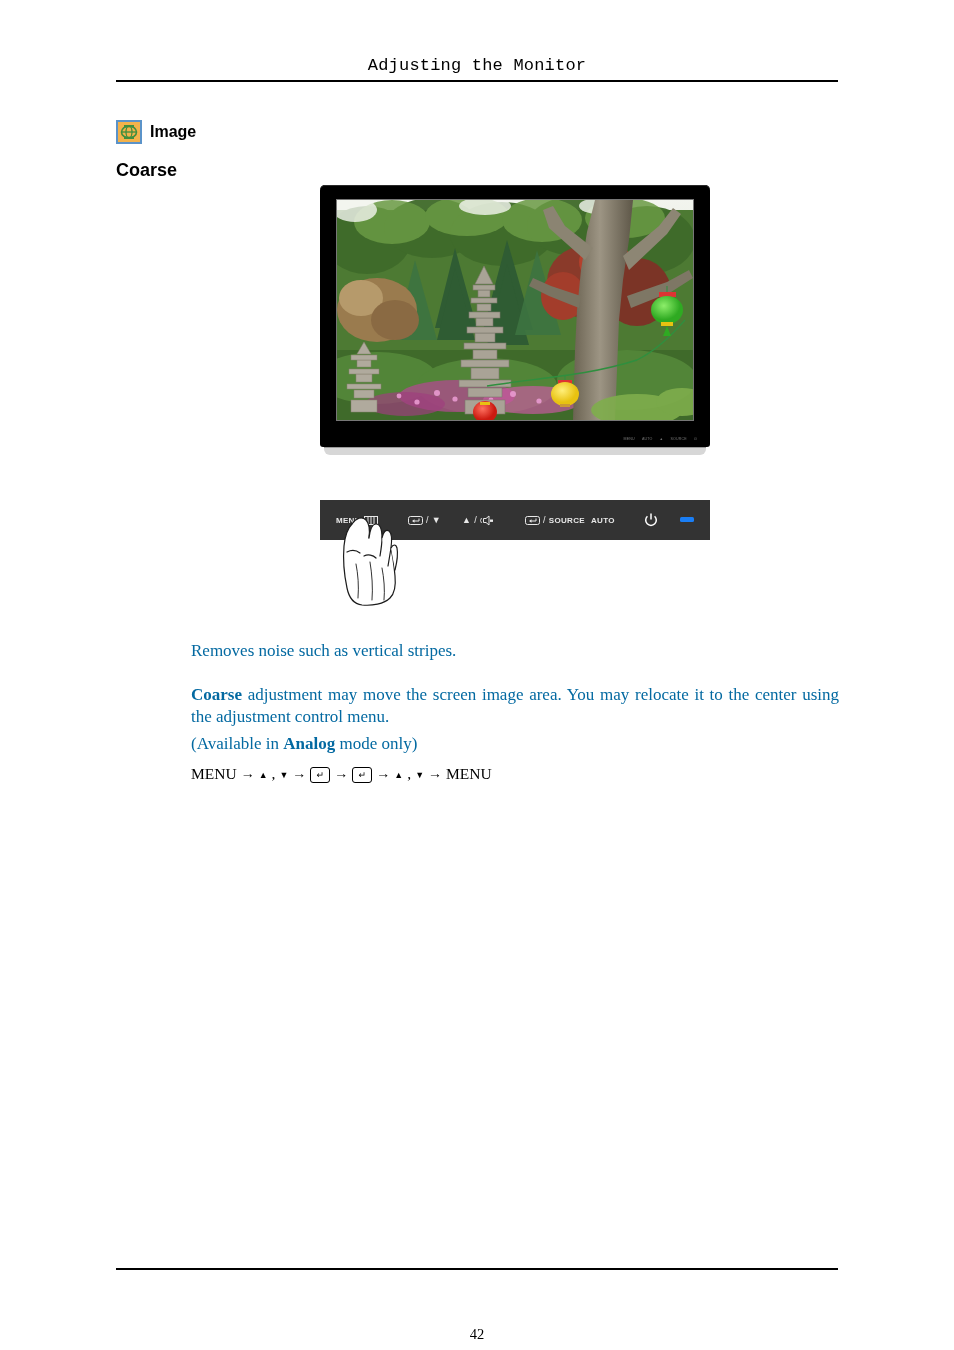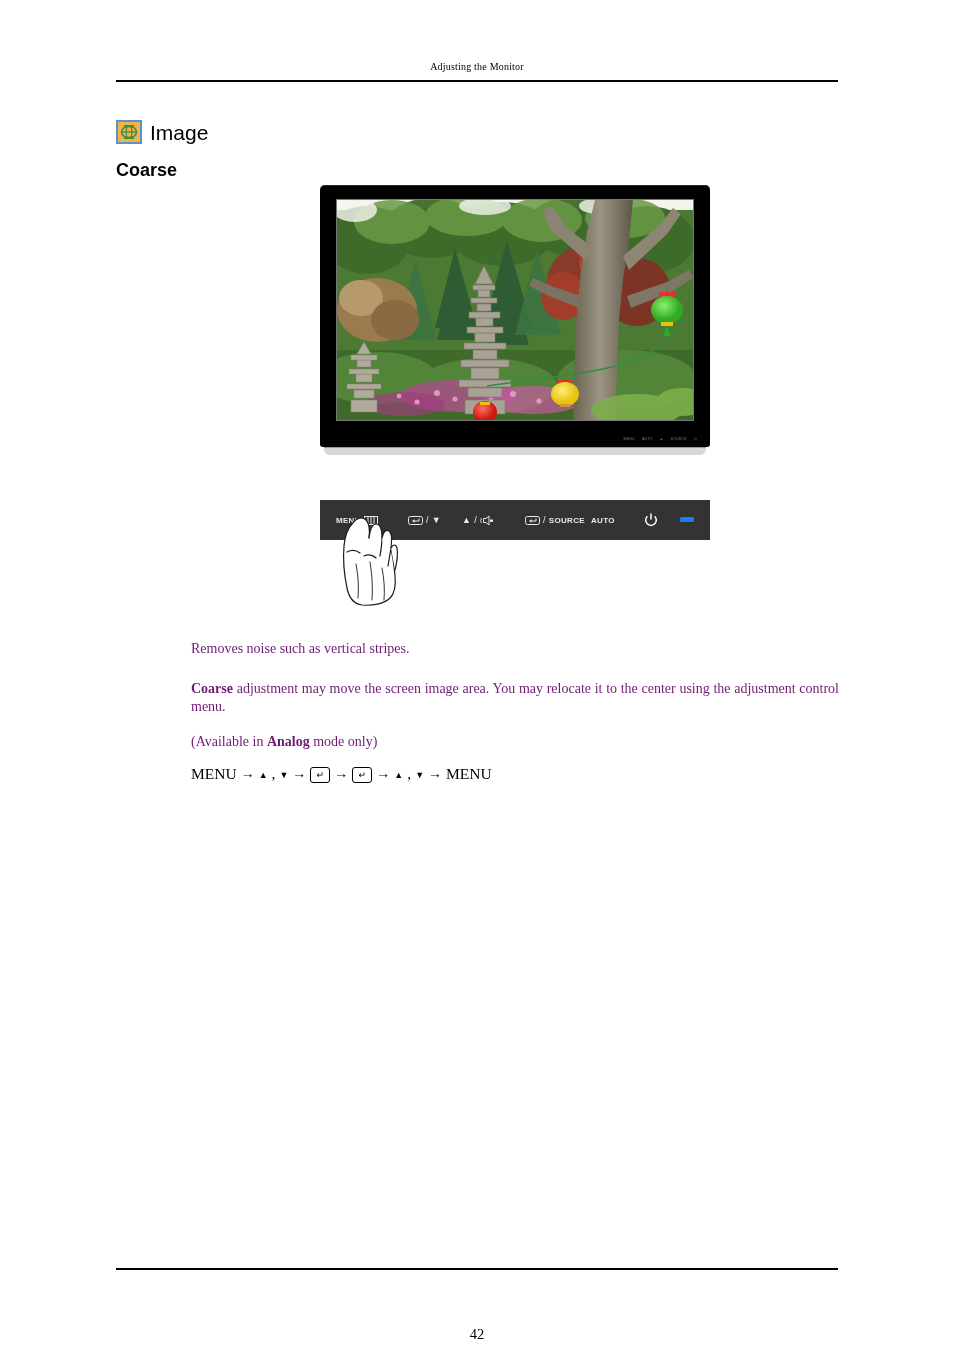--- a/index.html
+++ b/index.html
@@ -23,22 +23,22 @@
 
   
   .page-header {
     position: absolute;
     left: 116px;
     top: 56px;
     width: 722px;
     text-align: center;
   }
   .page-header .header-title {
-    font-family: Liberation Serif, serif;
-    font-size: 10px;
+    font-family: Liberation Mono, monospace;
+    font-size: 17px;
     letter-spacing: 0.2px;
     color: #000;
   }
   .rule-top {
     position: absolute;
     left: 116px;
     top: 80px;
     width: 722px;
     height: 1.6px;
     background: #000;
@@ -58,22 +58,22 @@
     height: 24px;
     box-sizing: border-box;
     border: 2px solid #5b93c9;
     background: #f3b24b;
     display: block;
     position: relative;
   }
   .section-icon svg { display: block; }
   .section-title {
     font-family: "Liberation Sans", sans-serif;
-    font-weight: normal;
-    font-size: 21px;
+    font-weight: bold;
+    font-size: 16px;
     color: #000;
     line-height: 1;
   }
 
   .sub-heading {
     position: absolute;
     left: 116px;
     top: 160px;
     font-family: "Liberation Sans", sans-serif;
     font-weight: bold;
@@ -197,22 +197,22 @@
   }
   .hand-illustration svg { display: block; }
 
   
   .body-text {
     position: absolute;
     left: 191px;
     top: 640px;
     width: 648px;
     font-family: "Liberation Serif", serif;
-    font-size: 14px;
-    color: #701a75;
+    font-size: 17px;
+    color: #0369a1;
   }
   .body-text p {
     margin: 0 0 21px 0;
     text-align: justify;
     line-height: 1.33;
   }
   .body-text p.last { margin-bottom: 0; }
   .body-text b { font-weight: bold; }
 
   .nav-path {

